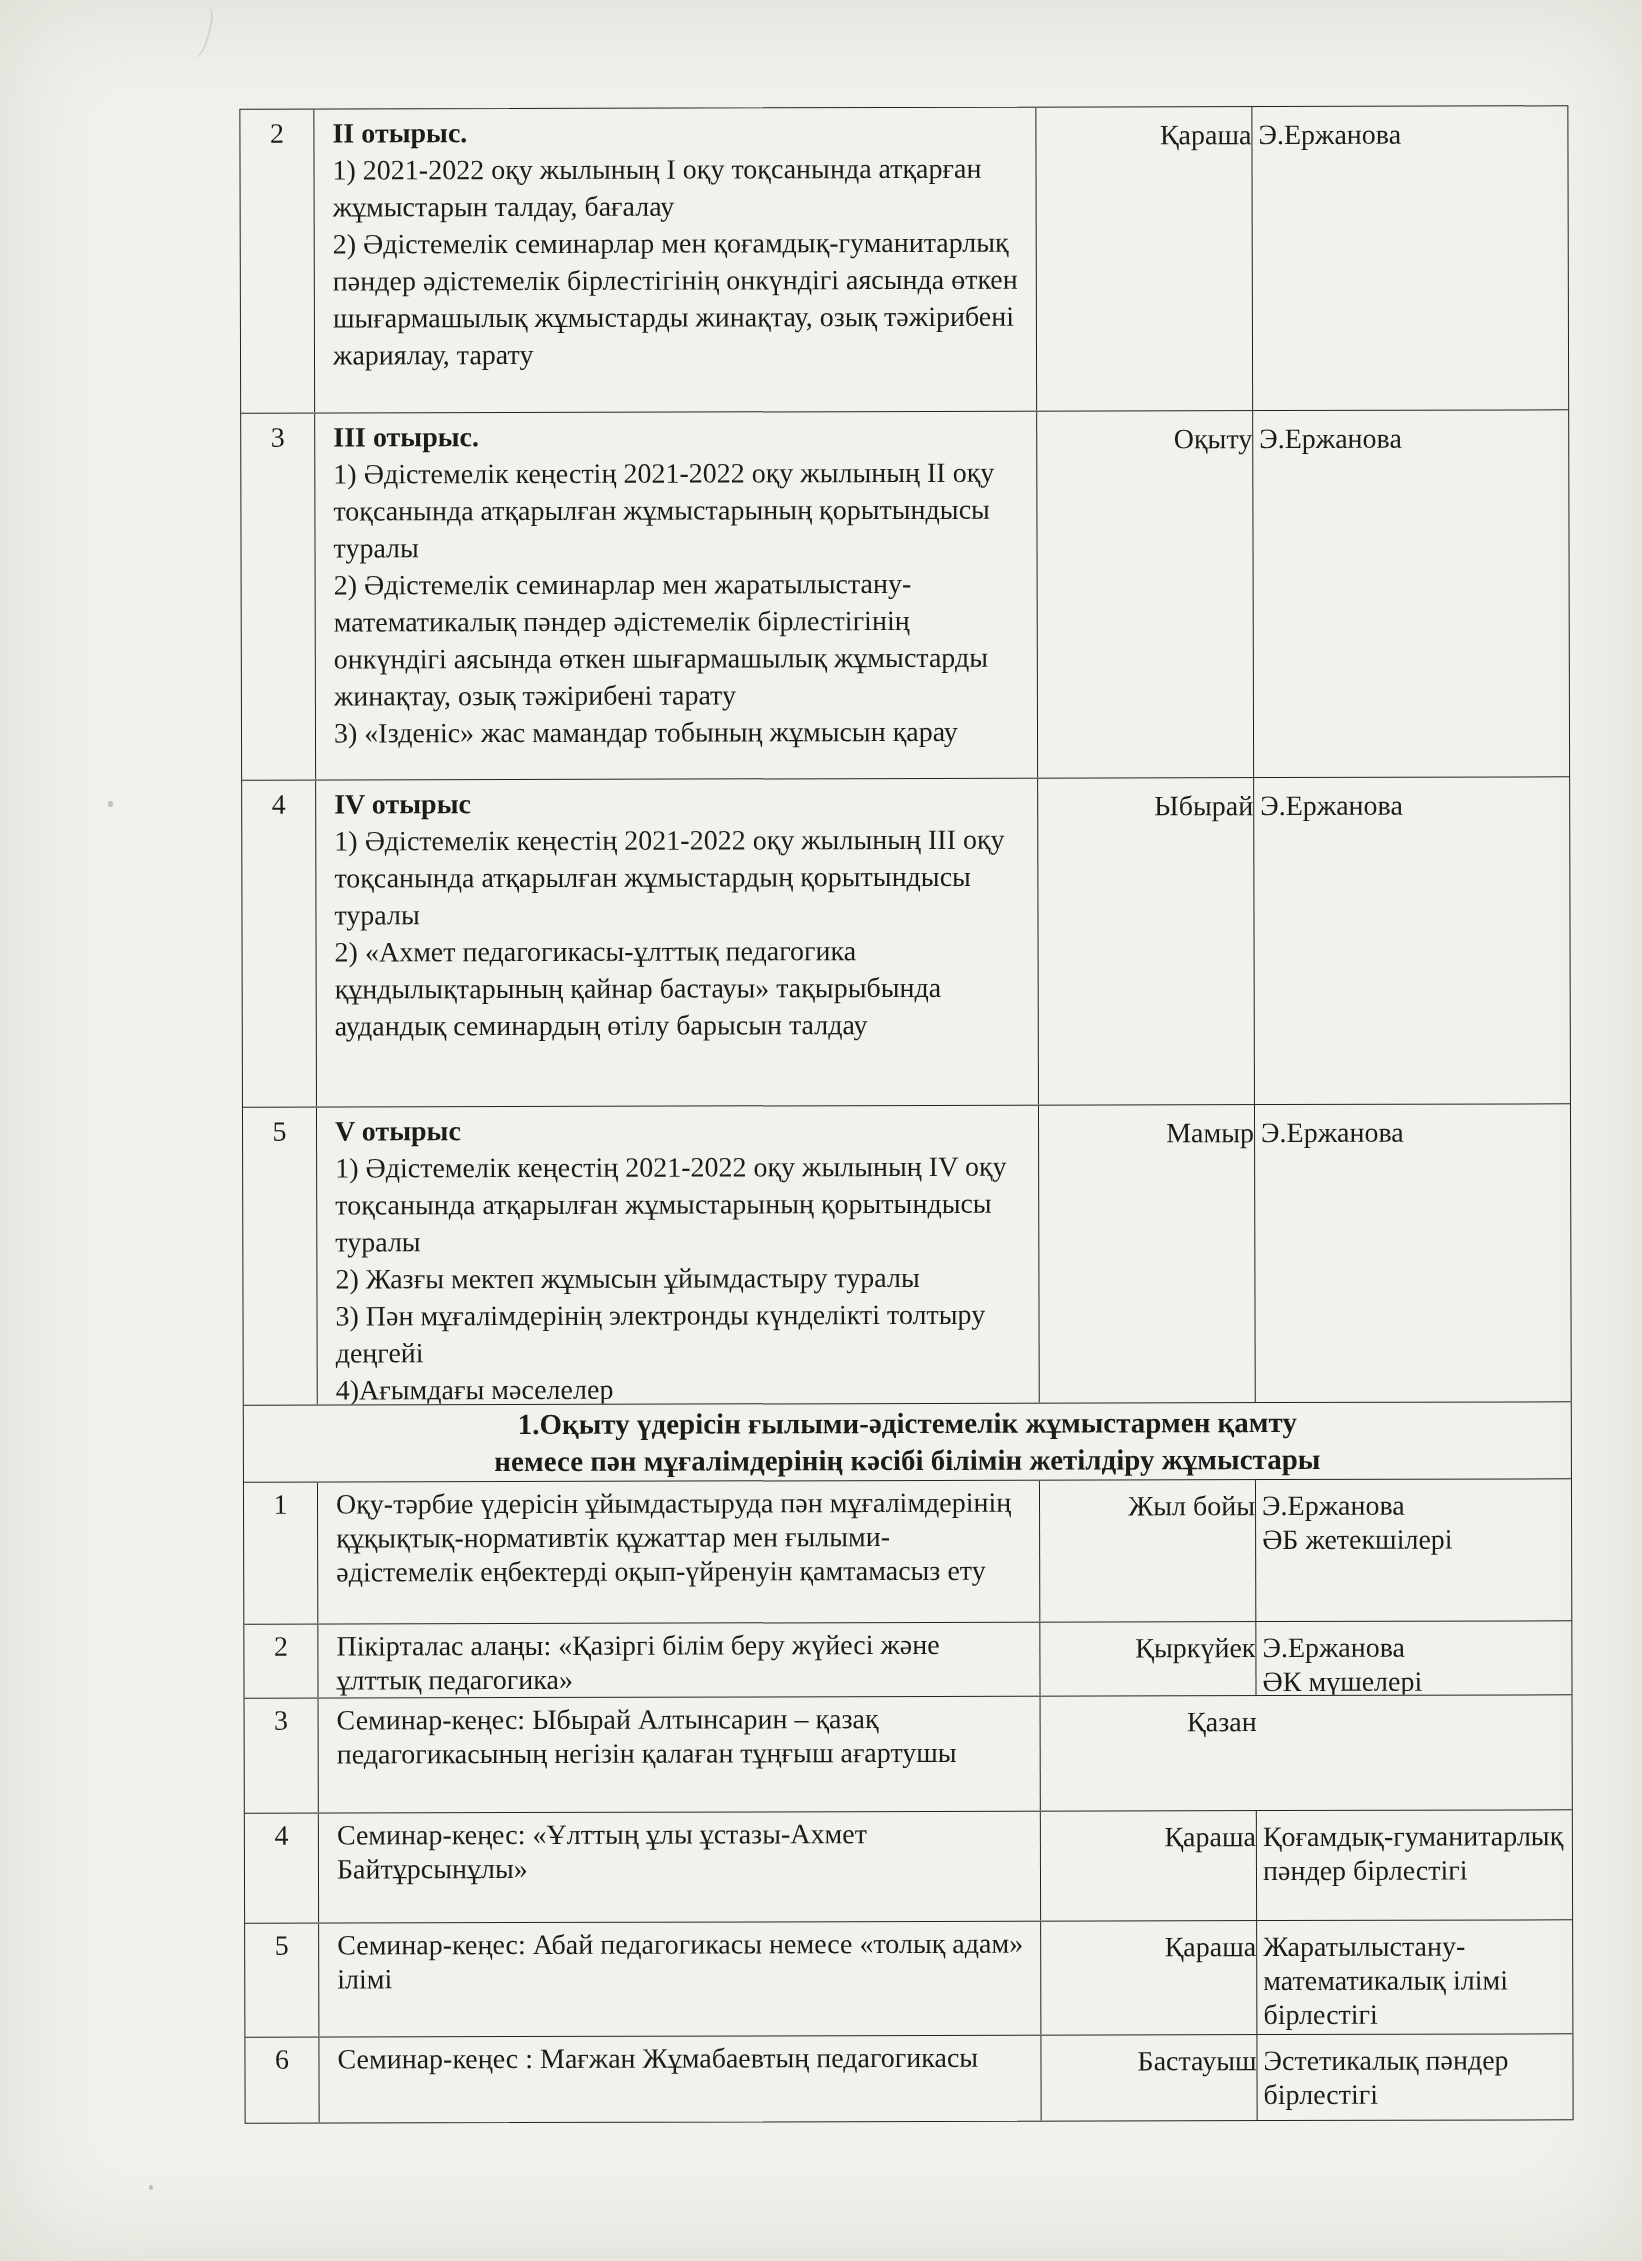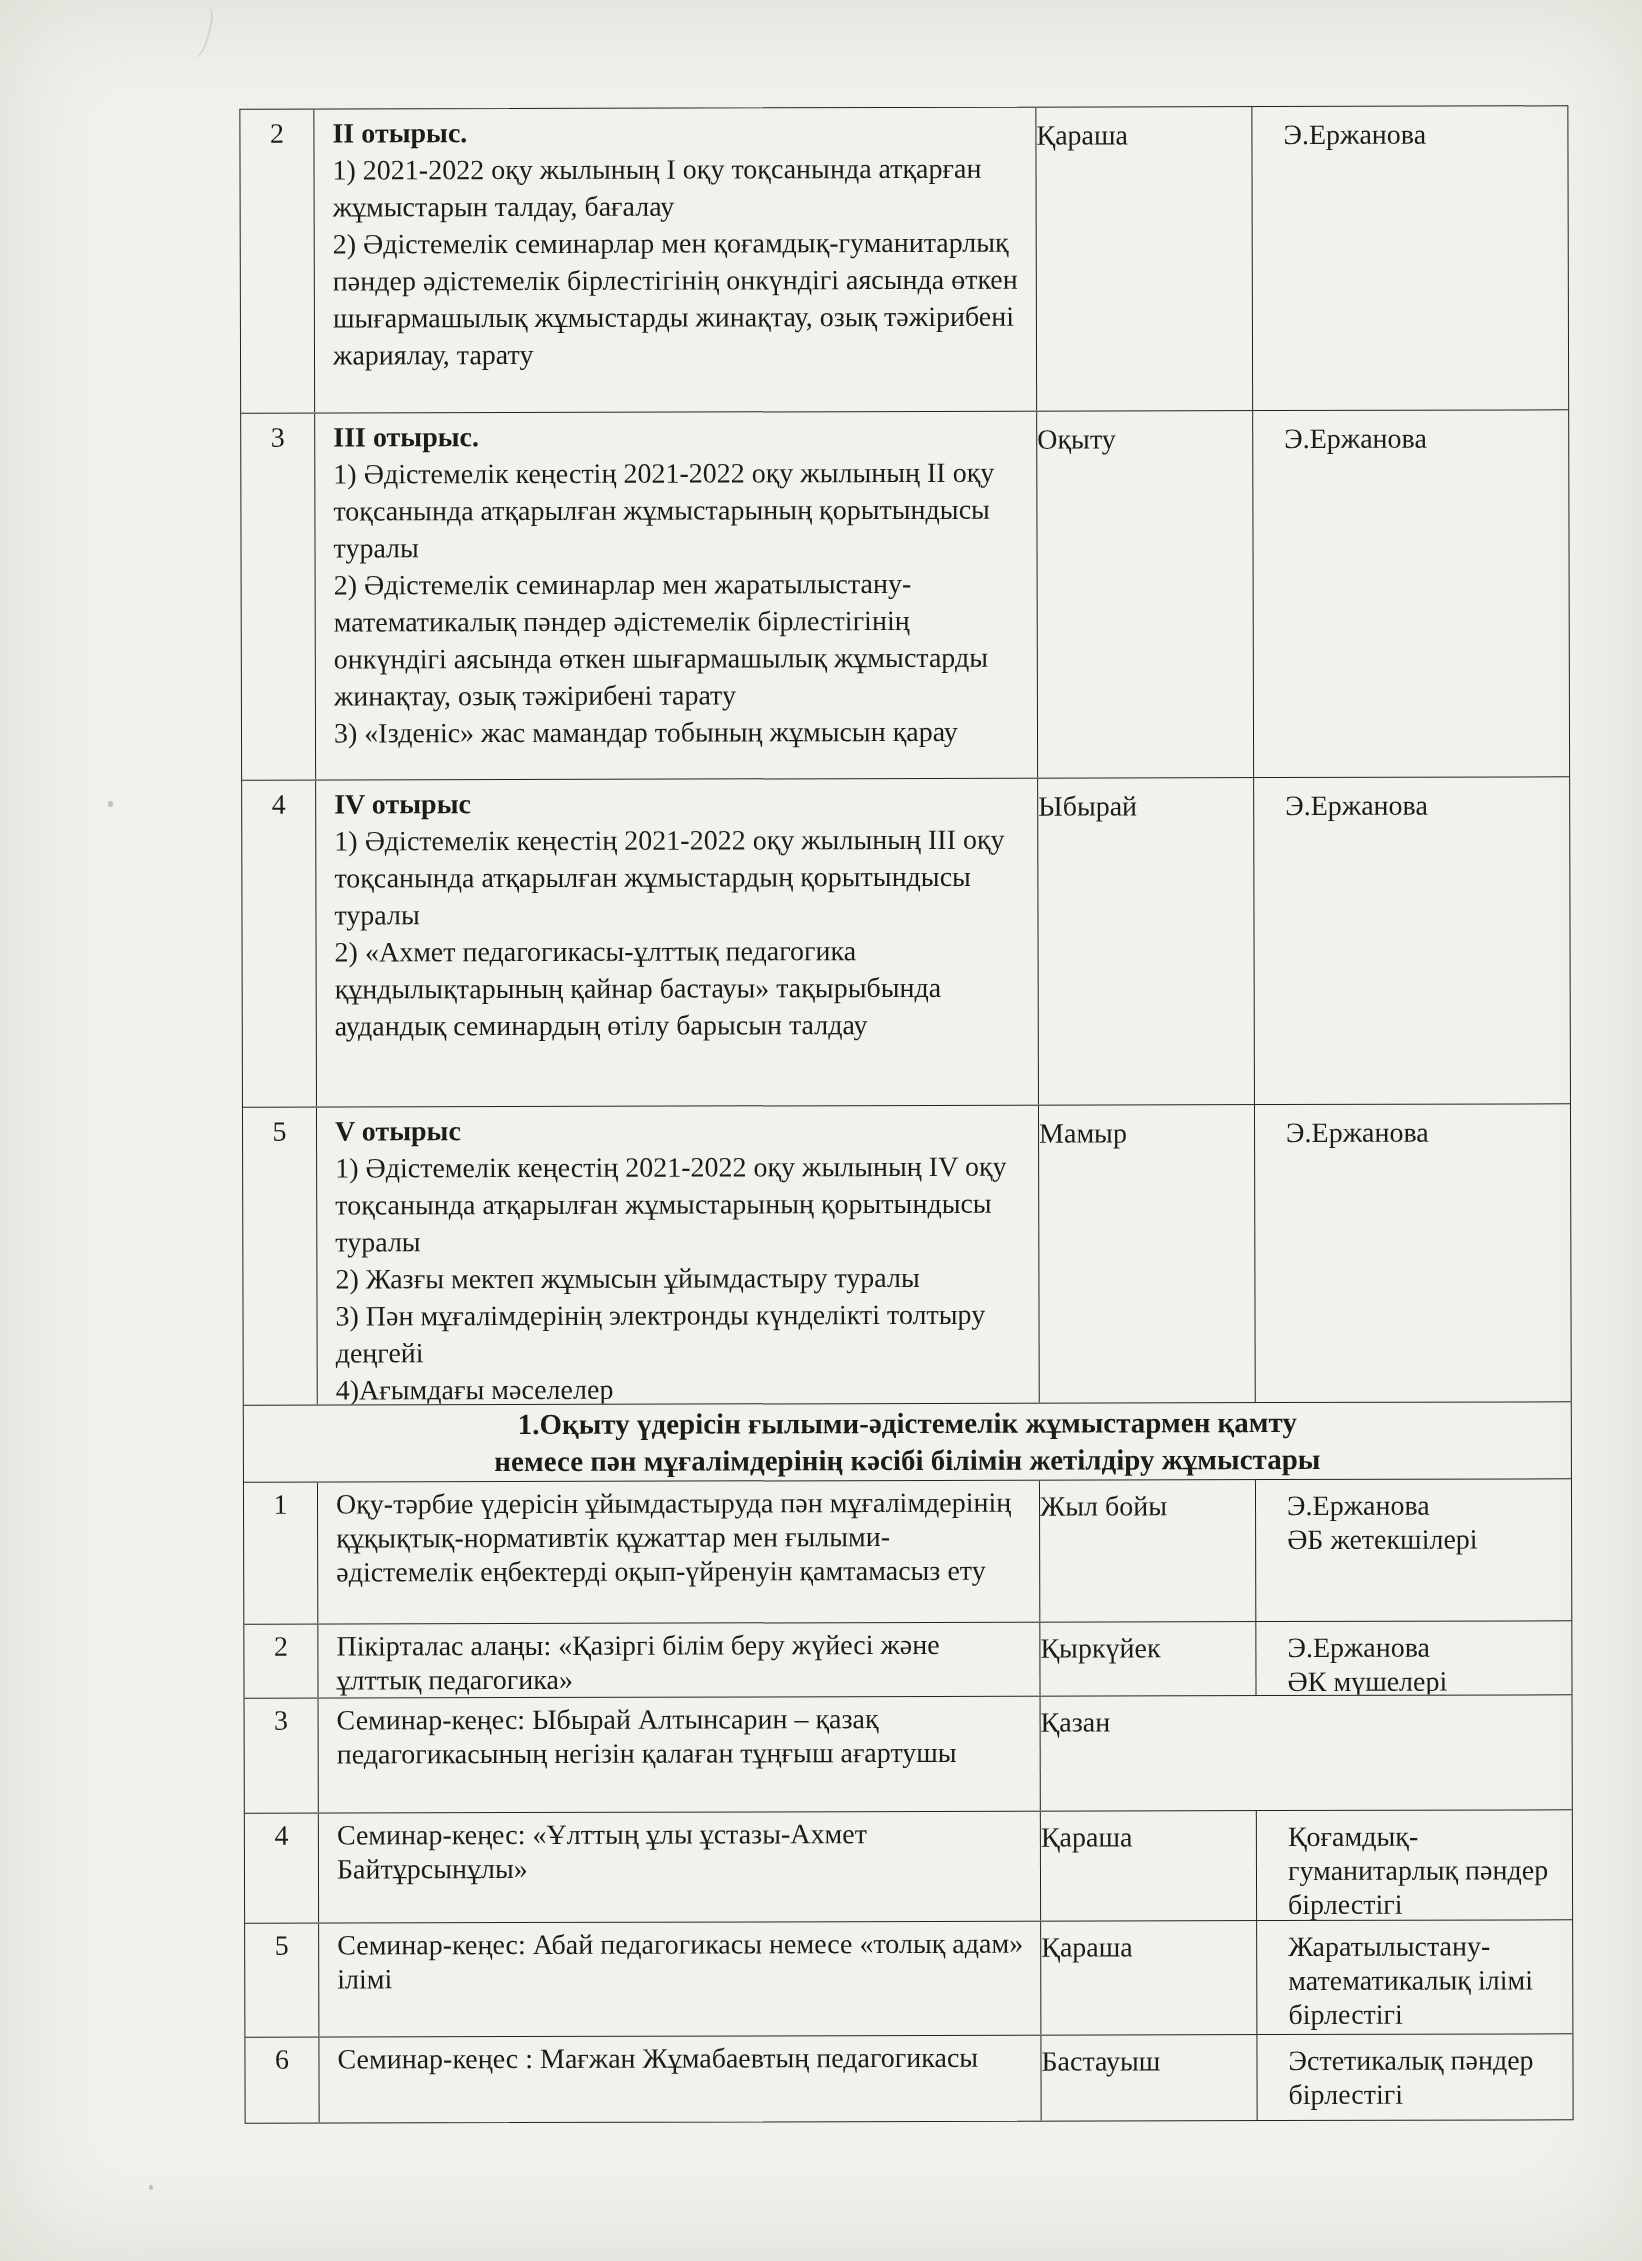--- a/index.html
+++ b/index.html
@@ -53,25 +53,26 @@
   }
   .td.desc .row-title{
     display:block;
     font-weight:bold;
   }
   .td.desc .row-body{
     display:block;
     white-space:pre-line;
   }
   .td.month{
-    text-align:left;
+    text-align:right;
     padding-top:9px;
+    padding-left:15px;
   }
   .td.resp{
-    padding:9px 9px 0 31px;
+    padding:9px 9px 0 6px;
     white-space:pre-line;
   }
   .section-header{
     display:block;
     border-bottom:1.9px solid #222;
     text-align:center;
     font-weight:bold;
     font-size:29px;
     line-height:37px;
     padding-top:1.3px;

